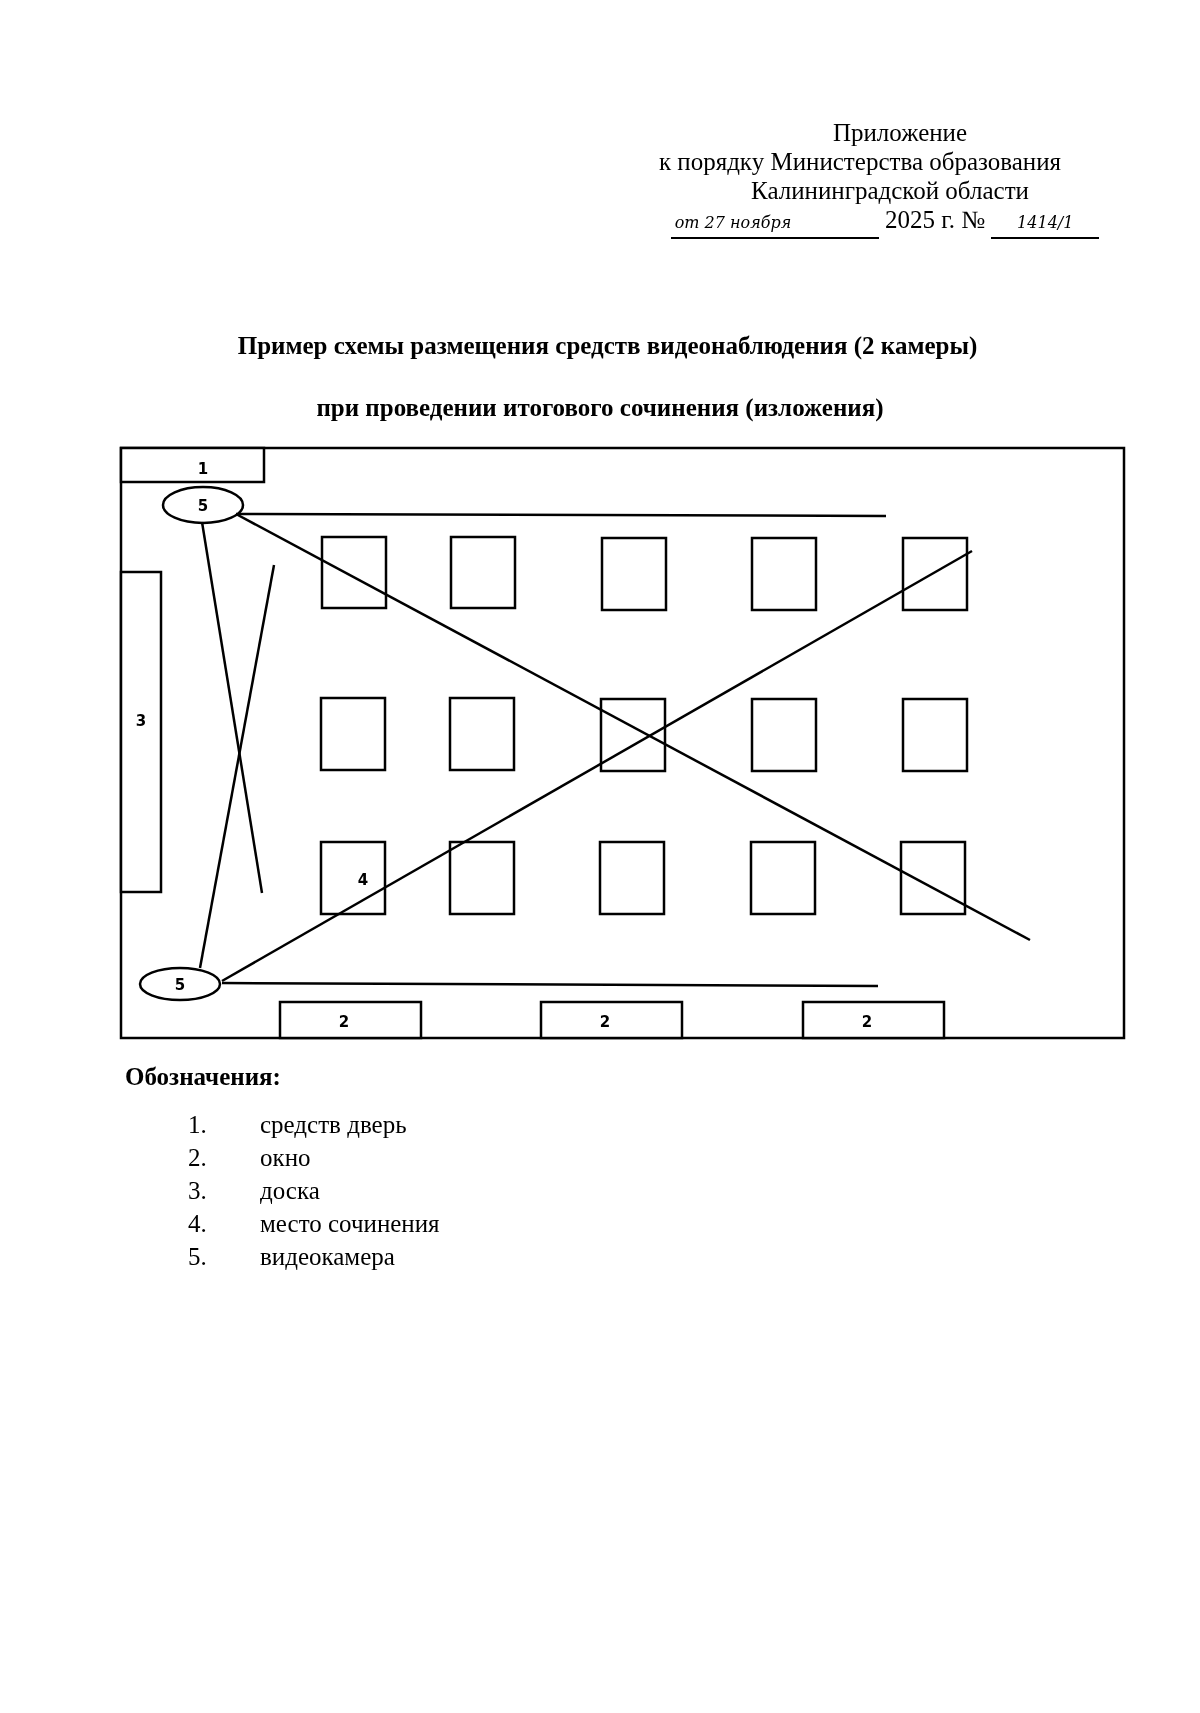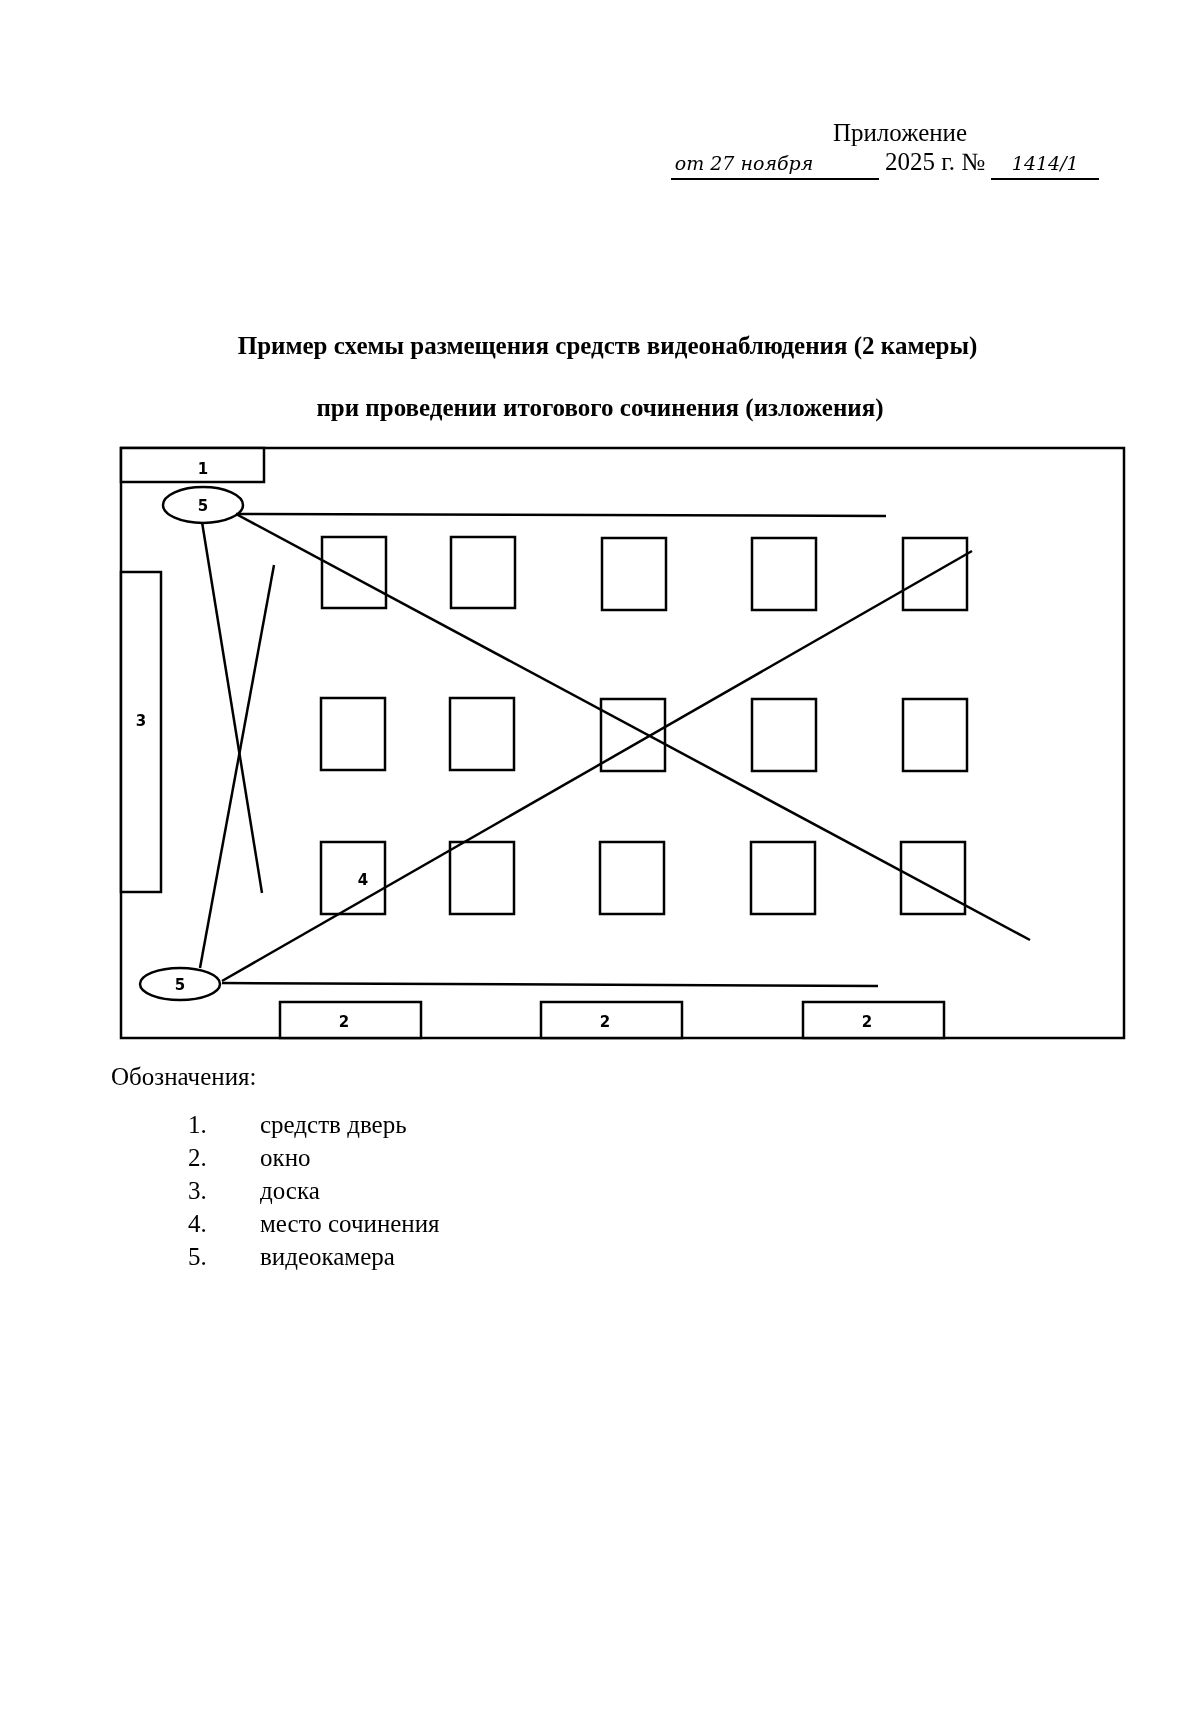--- a/index.html
+++ b/index.html
@@ -2,38 +2,40 @@
 <html><head>
 <meta charset="utf-8">
 <style>
   html, body { margin: 0; padding: 0; background: #ffffff; }
   body { width: 1200px; height: 1713px; position: relative; overflow: hidden; font-family: "Liberation Serif", serif; color: #000; }
   .appendix { position: absolute; left: 600px; top: 118px; width: 520px; text-align: center; font-size: 25px; line-height: 29px; }
   .appendix .line { display: block; }
   .appendix .l1 { padding-left: 80px; }
   .appendix .l3 { padding-left: 60px; }
   .date-line { display: block; position: relative; padding-left: 50px; white-space: nowrap; }
-  .hand { font-family: "DejaVu Serif", serif; font-style: italic; font-size: 19px; border-bottom: 2px solid #000; display: inline-block; padding: 0 4px; }
+  .hand { font-family: "DejaVu Serif", serif; font-style: italic; font-size: 16px; border-bottom: 2px solid #000; display: inline-block; padding: 0 4px; }
   .hand.date { width: 200px; text-align: left; }
   .hand.num { width: 100px; text-align: center; }
   .title { position: absolute; left: 0; width: 1200px; top: 300px; text-align: center; font-weight: bold; font-size: 25px; line-height: 33px; }
   .title .line { display: block; margin-top: 29px; }
   .title .line1 { padding-left: 15px; }
   .title .line2 { }
   svg.plan { position: absolute; left: 0; top: 0; }
-  .legend-title { position: absolute; left: 111px; top: 1063px; font-weight: normal; font-size: 25px; }
+  .legend-title { position: absolute; left: 125px; top: 1063px; font-weight: bold; font-size: 25px; }
   .legend { position: absolute; left: 188px; top: 1108px; font-size: 25px; line-height: 33px; }
   .legend .row { display: flex; }
   .legend .num { width: 72px; }
 </style>
 </head>
 <body>
 
 <div class="appendix">
   <span class="line l1">Приложение</span>
+  <span class="line">к порядку Министерства образования</span>
+  <span class="line l3">Калининградской области</span>
   <span class="date-line">
     <span class="hand date">от 27 ноября</span>
     <span>2025 г. №</span>
     <span class="hand num">1414/1</span>
   </span>
 </div>
 
 <div class="title">
   <span class="line line1">Пример схемы размещения средств видеонаблюдения (2 камеры)</span>
   <span class="line line2">при проведении итогового сочинения (изложения)</span>

